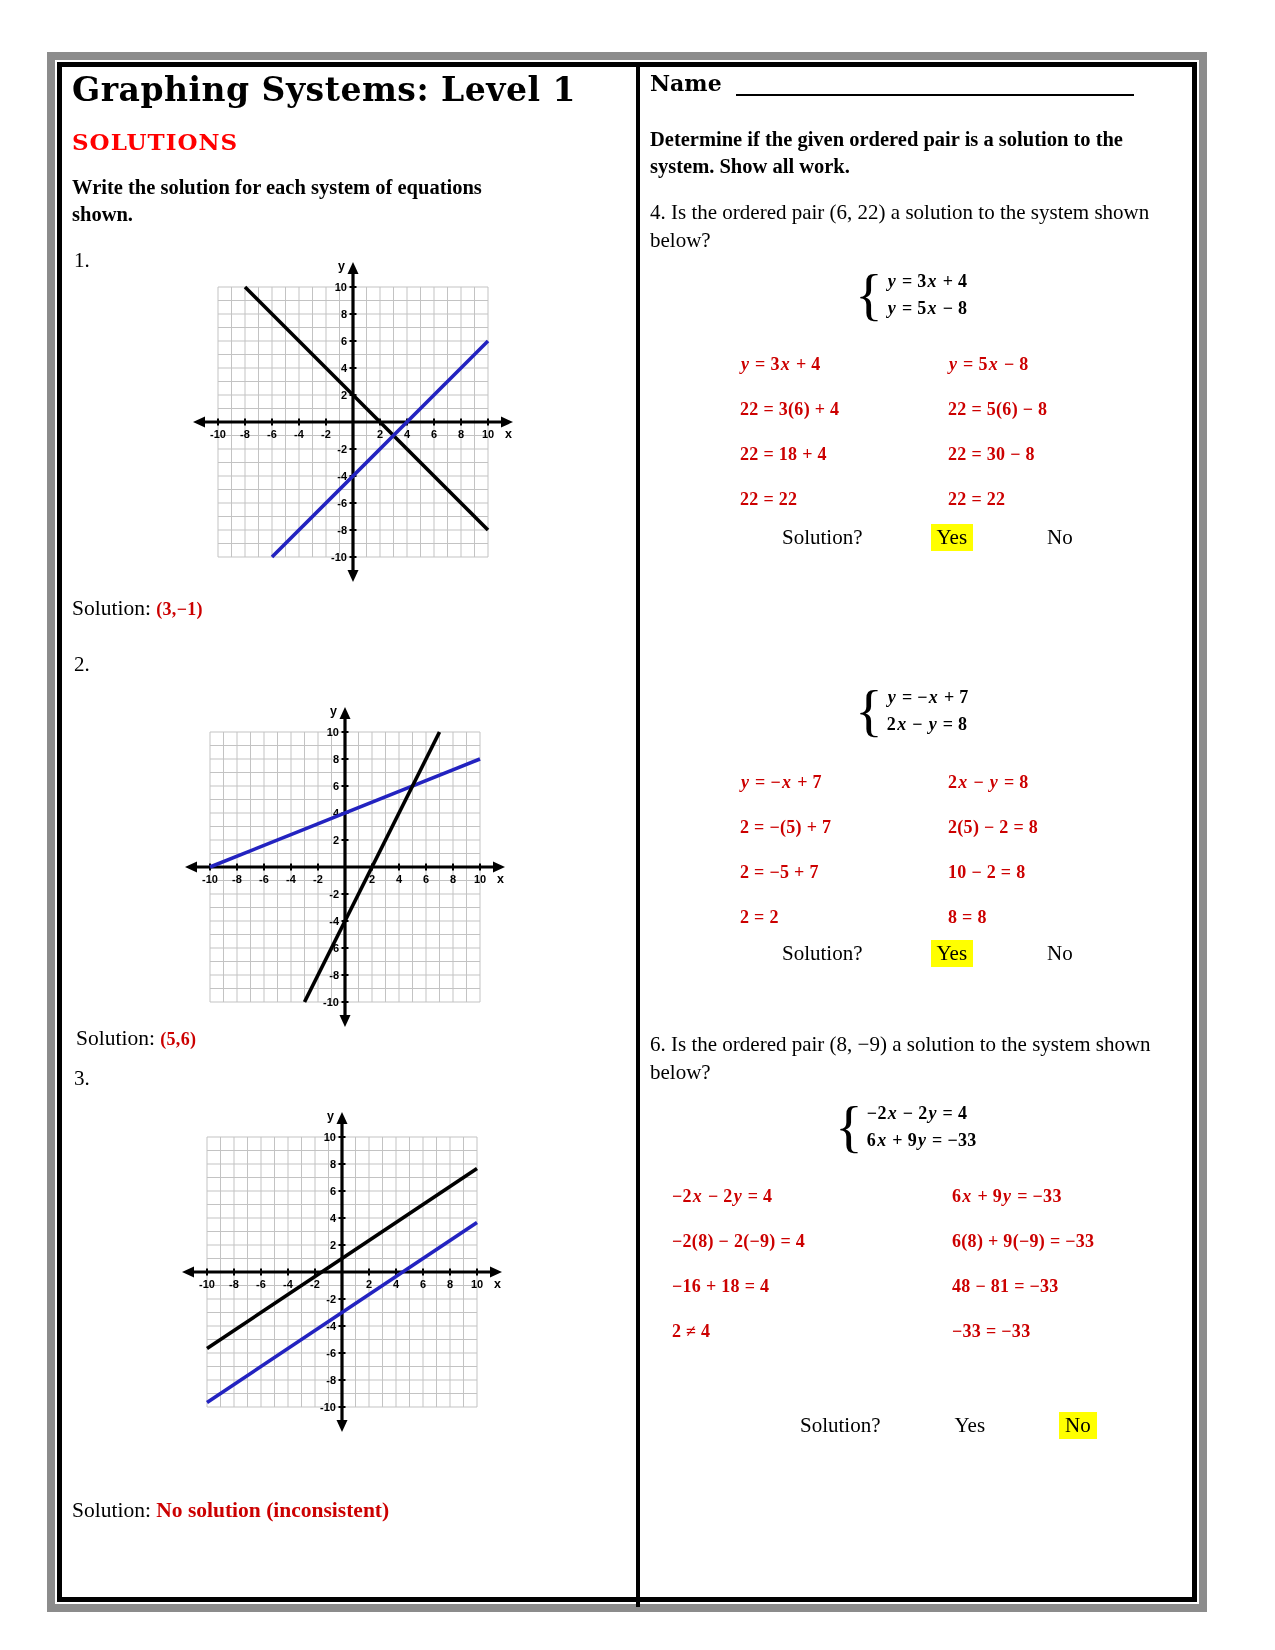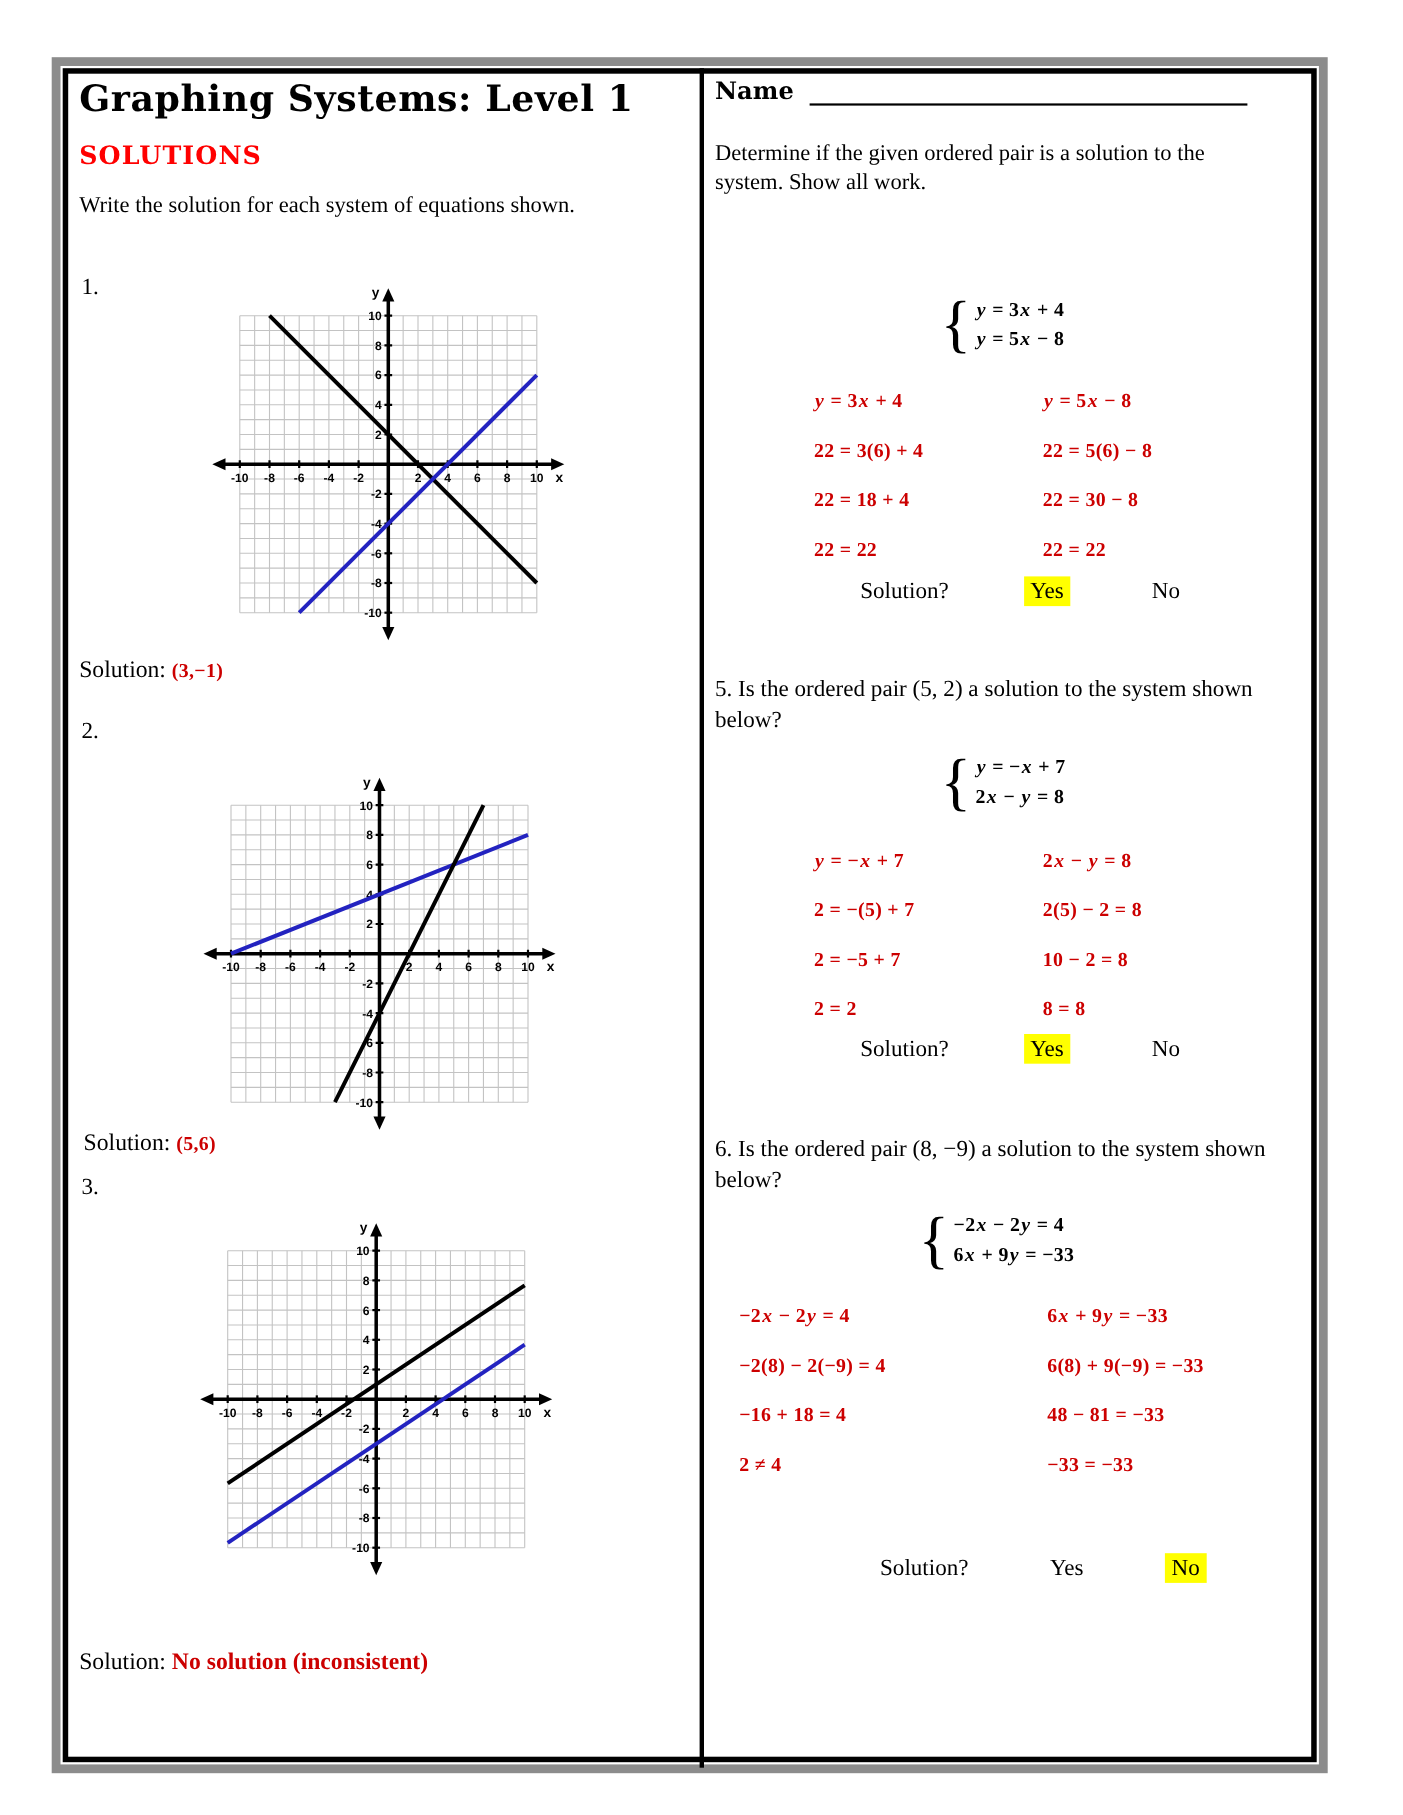--- a/index.html
+++ b/index.html
@@ -6,21 +6,21 @@
   .page{position:relative;width:1275px;height:1650px;background:#fff;overflow:hidden;
         font-family:"Liberation Serif",serif;color:#000;}
   .abs{position:absolute;}
   .frame-gray{position:absolute;left:47px;top:52px;width:1144px;height:1544px;
               border:8px solid #8c8c8c;background:#fff;}
   .frame-black{position:absolute;left:2px;top:2px;right:2px;bottom:2px;border:5px solid #000;}
   .divider{position:absolute;left:636px;top:62px;width:4px;height:1545px;background:#000;}
   .slab{font-family:"DejaVu Serif",serif;font-weight:700;}
   .title{font-size:33px;letter-spacing:.5px;}
   .solhead{font-size:23px;color:#ff0000;letter-spacing:1px;}
-  .boldserif{font-family:"Liberation Serif",serif;font-weight:400;font-size:20.5px;line-height:27px;}
+  .boldserif{font-family:"Liberation Serif",serif;font-weight:700;font-size:20.5px;line-height:27px;}
   .qtext{font-size:21px;line-height:28px;}
   .pnum{font-size:21px;}
   .math{font-family:"Liberation Serif",serif;font-weight:600;font-size:18px;letter-spacing:.3px;}
   .math i{font-style:italic;padding:0 1px;}
   .red{color:#cc0000;}
   .sysline{line-height:27px;}
   .brace{font-family:"Liberation Serif",serif;font-weight:400;font-size:58px;line-height:54px;margin-right:4px;}
   .sysbox{display:flex;align-items:center;}
   .workcol div{line-height:45px;white-space:nowrap;}
   .solrow{font-size:21px;display:flex;align-items:baseline;}
@@ -343,20 +343,21 @@
     <span>Solution:</span>
     <span class="red" style="font-family:'Liberation Serif',serif;font-weight:600;">No solution (inconsistent)</span>
   </div>
 
   <div class="abs" style="left:650px;top:70px;display:flex;align-items:flex-end;">
     <span class="slab" style="font-size:22px;">Name</span>
     <span class="nameline"></span>
   </div>
   <div class="abs boldserif" style="left:650px;top:126px;width:500px;">Determine if the given ordered pair is a solution to the system. Show all work.</div>
 
+  <div class="abs qtext" style="left:650px;top:198px;width:510px;">4.  Is the ordered pair (6, 22) a solution to the system shown below?</div>
   <div class="abs sysbox" style="left:855px;top:268px;">
     <span class="brace">{</span>
     <span>
       <div class="math sysline"><i>y</i> = 3<i>x</i> + 4</div>
       <div class="math sysline"><i>y</i> = 5<i>x</i> − 8</div>
     </span>
   </div>
   <div class="abs workcol" style="left:740px;top:342px;">
     <div class="math red"><i>y</i> = 3<i>x</i> + 4</div>
     <div class="math red">22 = 3(6) + 4</div>
@@ -368,21 +369,20 @@
     <div class="math red">22 = 5(6) − 8</div>
     <div class="math red">22 = 30 − 8</div>
     <div class="math red">22 = 22</div>
   </div>
   <div class="abs solrow" style="left:782px;top:524px;">
     <span>Solution?</span>
     <span class="opt hl">Yes</span>
     <span class="opt">No</span>
   </div>
 
-  <div class="abs qtext" style="left:650px;top:612px;width:510px;">5.  Is the ordered pair (5, 2) a solution to the system shown below?</div>
   <div class="abs sysbox" style="left:855px;top:684px;">
     <span class="brace">{</span>
     <span>
       <div class="math sysline"><i>y</i> = −<i>x</i> + 7</div>
       <div class="math sysline">2<i>x</i> − <i>y</i> = 8</div>
     </span>
   </div>
   <div class="abs workcol" style="left:740px;top:760px;">
     <div class="math red"><i>y</i> = −<i>x</i> + 7</div>
     <div class="math red">2 = −(5) + 7</div>

